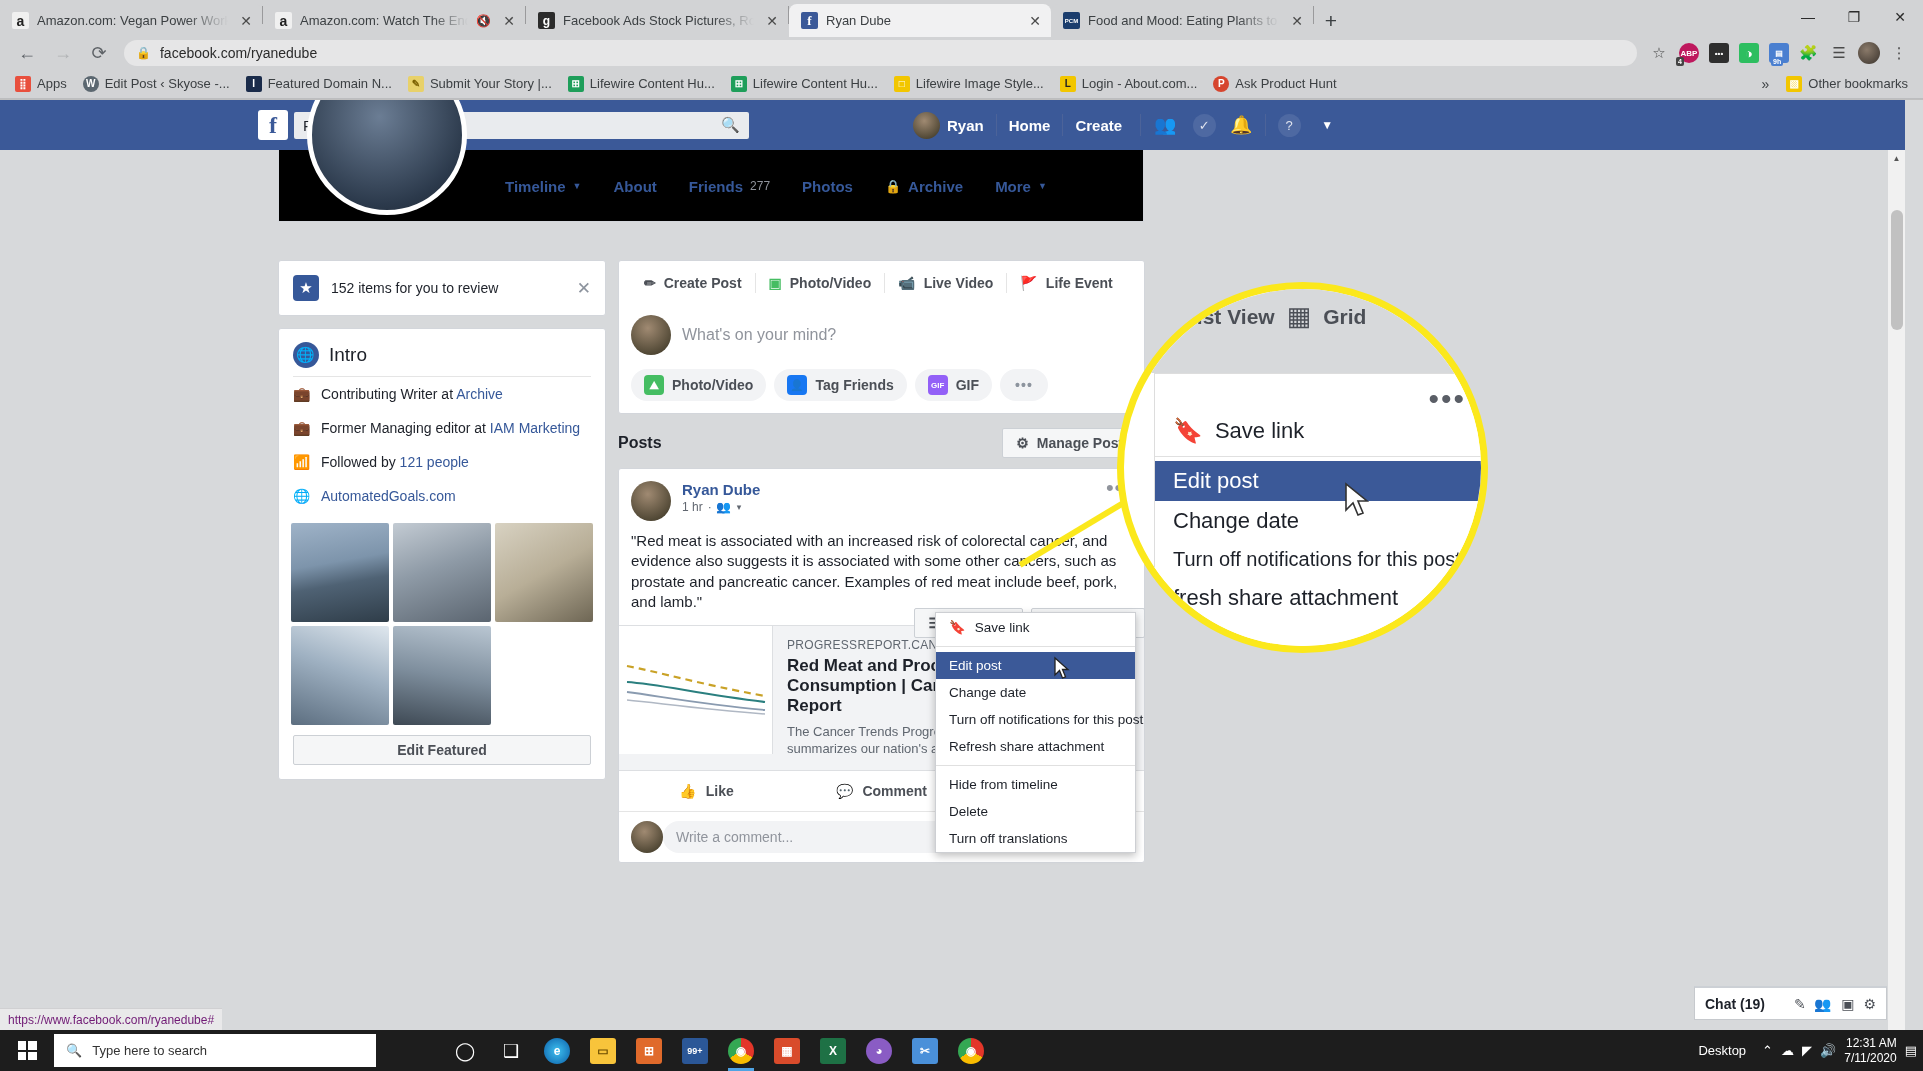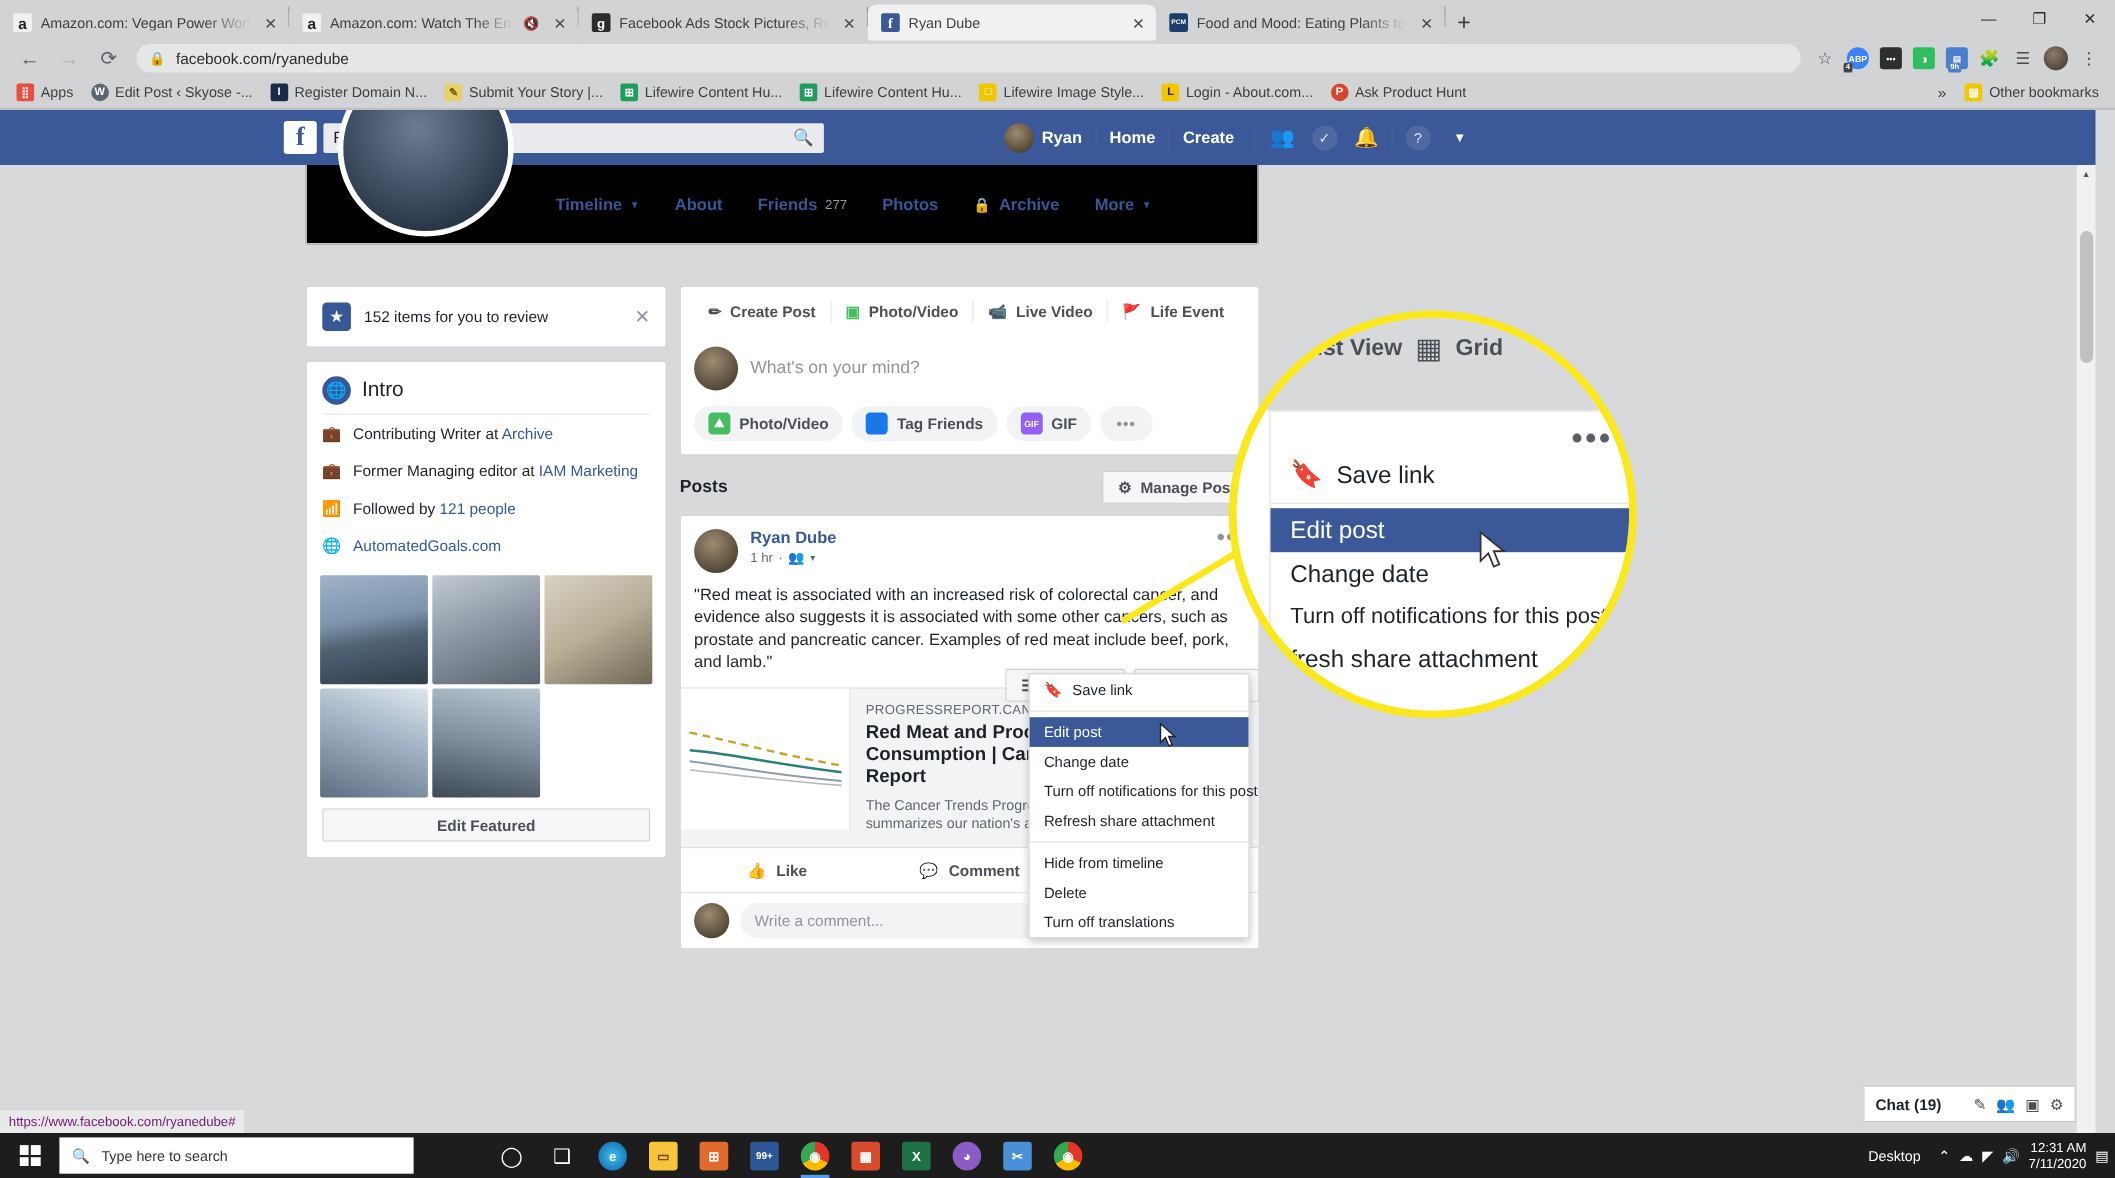--- a/index.html
+++ b/index.html
@@ -181,21 +181,21 @@
                background:#f2f3f5; }
   .link-img { width: 154px; height: 128px; flex:0 0 154px; background:#fff;
               border-right:1px solid #dddfe2; position:relative; overflow:hidden;}
   .link-body { padding: 12px 14px; }
   .link-domain { font-size: 12px; color:#606770; letter-spacing:.3px; }
   .link-title { font-size: 17px; font-weight:700; color:#1d2129; line-height:1.2; margin-top:4px;}
   .link-desc { font-size: 13px; color:#606770; margin-top:7px; line-height:1.3;}
   .post-actions { display:flex; align-items:center; height: 40px; }
   .pa { flex:1 1 0; display:flex; align-items:center; justify-content:center; gap:9px;
         font-size:14px; font-weight:700; color:#4b4f56; cursor:pointer;}
-  .cmt-row { display:flex; align-items:flex-end; gap:10px; padding: 9px 12px; border-top:1px solid #e5e5e5;}
+  .cmt-row { display:flex; align-items:flex-end; padding: 9px 12px; border-top:1px solid #e5e5e5;}
   .cmt-av { width:32px;height:32px;border-radius:50%;flex:0 0 32px;
             background: radial-gradient(circle at 42% 33%, #a08a72, #34301f);}
   .cmt-box { flex:1 1 auto; height: 32px; background:#f2f3f5; border-radius:16px;
              display:flex; align-items:center; padding: 0 13px; cursor:text;}
   .cmt-ph { flex:1 1 auto; font-size:14px; color:#90949c;}
   .cmt-icons { display:flex; gap:9px; font-size:15px; color:#90949c;}
 
   
   .ctxmenu { position:absolute; left: 935px; top: 462px; width: 201px; background:#fff;
              border:1px solid #cdcfd3; box-shadow: 0 3px 8px rgba(0,0,0,.25); z-index: 40; }
@@ -306,21 +306,21 @@
   <div class="omnibar">
     <div class="navbtn">←</div>
     <div class="navbtn disabled">→</div>
     <div class="navbtn">⟳</div>
     <div class="urlbox">
       <span class="lockicon">🔒</span>
       <span class="urltext">facebook.com/ryanedube</span>
     </div>
     <div class="omni-icon">☆</div>
     <div class="omni-icon">
-      <span class="ext-ico" style="background:#3b82f6;border-radius:50%;">ABP<span class="ext-badge">4</span></span>
+      <span class="ext-ico" style="background:#be185d;border-radius:50%;">ABP<span class="ext-badge">4</span></span>
     </div>
     <div class="omni-icon">
       <span class="ext-ico" style="background:#2e2e2e;">•••</span>
     </div>
     <div class="omni-icon">
       <span class="ext-ico" style="background:#2dbe60;font-size:13px;">◑</span>
     </div>
     <div class="omni-icon">
       <span class="ext-ico" style="background:#4a7fd0;">▤<span class="ext-badge" style="background:#4a7fd0;left:2px;">9h</span></span>
     </div>
@@ -336,21 +336,21 @@
     <div class="bm">
       <span class="bm-ico" style="background:#e84f3d;">⣿</span>
       <span>Apps</span>
     </div>
     <div class="bm">
       <span class="bm-ico" style="background:#5b6770;border-radius:50%;">W</span>
       <span>Edit Post ‹ Skyose -...</span>
     </div>
     <div class="bm">
       <span class="bm-ico" style="background:#1a2b4a;">I</span>
-      <span>Register Domain N...</span>
+      <span>Featured Domain N...</span>
     </div>
     <div class="bm">
       <span class="bm-ico" style="background:#e8d16a;color:#7a5f00;">✎</span>
       <span>Submit Your Story |...</span>
     </div>
     <div class="bm">
       <span class="bm-ico" style="background:#1e9e5a;">⊞</span>
       <span>Lifewire Content Hu...</span>
     </div>
     <div class="bm">

